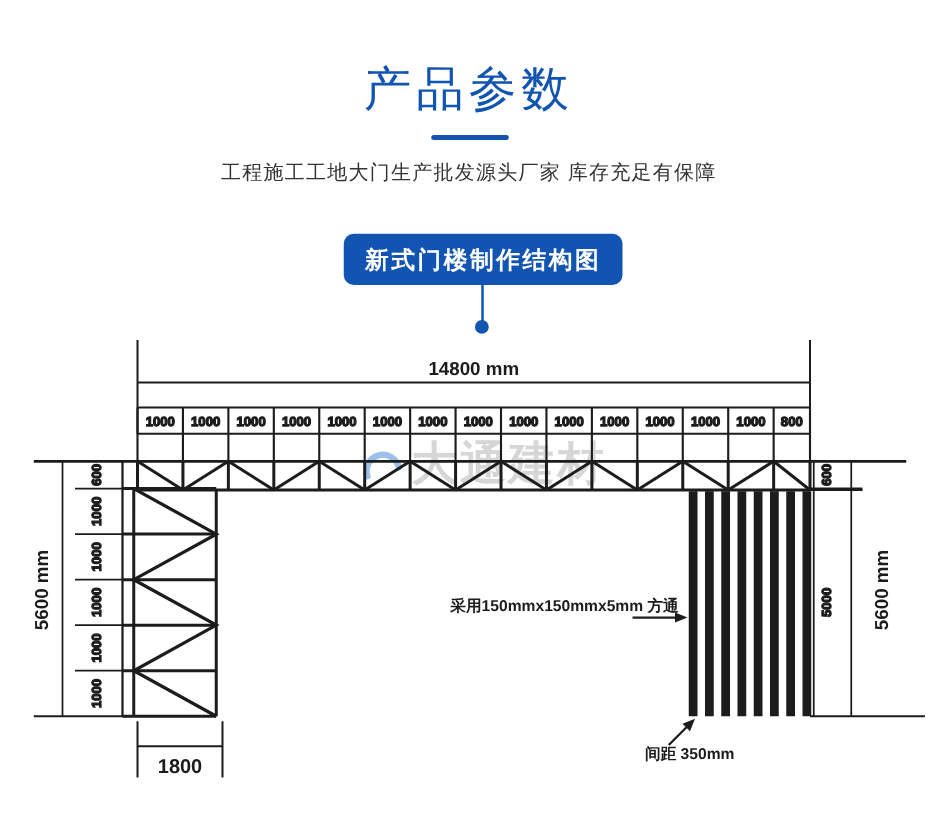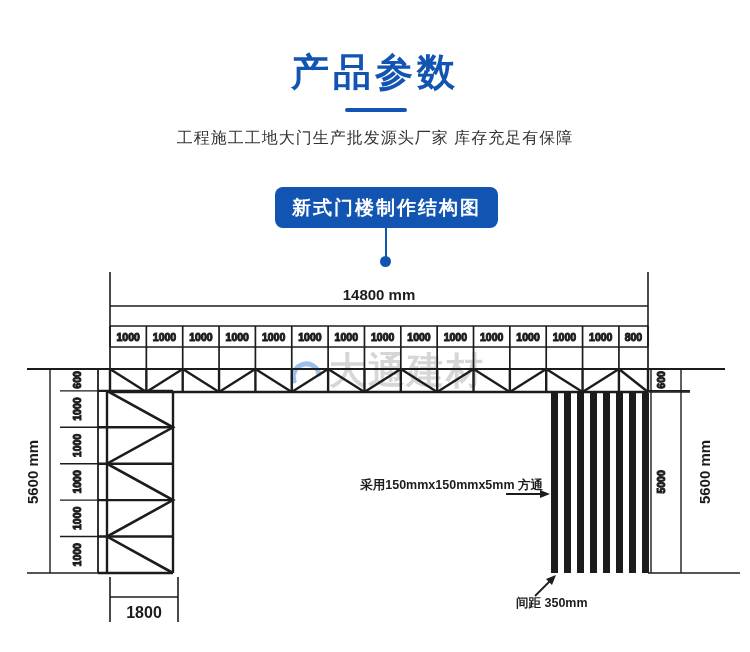--- a/index.html
+++ b/index.html
@@ -2,21 +2,21 @@
 <html><head>
 <meta charset="utf-8">
 <style>
   html,body{margin:0;padding:0;}
   body{
     width:750px;height:652px;position:relative;overflow:hidden;
     background:#ffffff;font-family:"Liberation Sans",sans-serif;
   }
   .title{
     position:absolute;top:50px;left:0;width:750px;text-align:center;
-    font-size:38px;font-weight:bold;color:var(--accent,#1254b2);letter-spacing:4px;line-height:1.2;
+    font-size:38px;font-weight:normal;color:var(--accent,#1254b2);letter-spacing:4px;line-height:1.2;
   }
   .title-underline{
     position:absolute;top:108px;left:345px;width:62px;height:4px;
     background:var(--accent,#1254b2);border-radius:2px;
   }
   .subtitle{
     position:absolute;top:128px;left:0;width:750px;text-align:center;
     font-size:16px;color:#333333;letter-spacing:1px;
   }
   .tag-btn{

